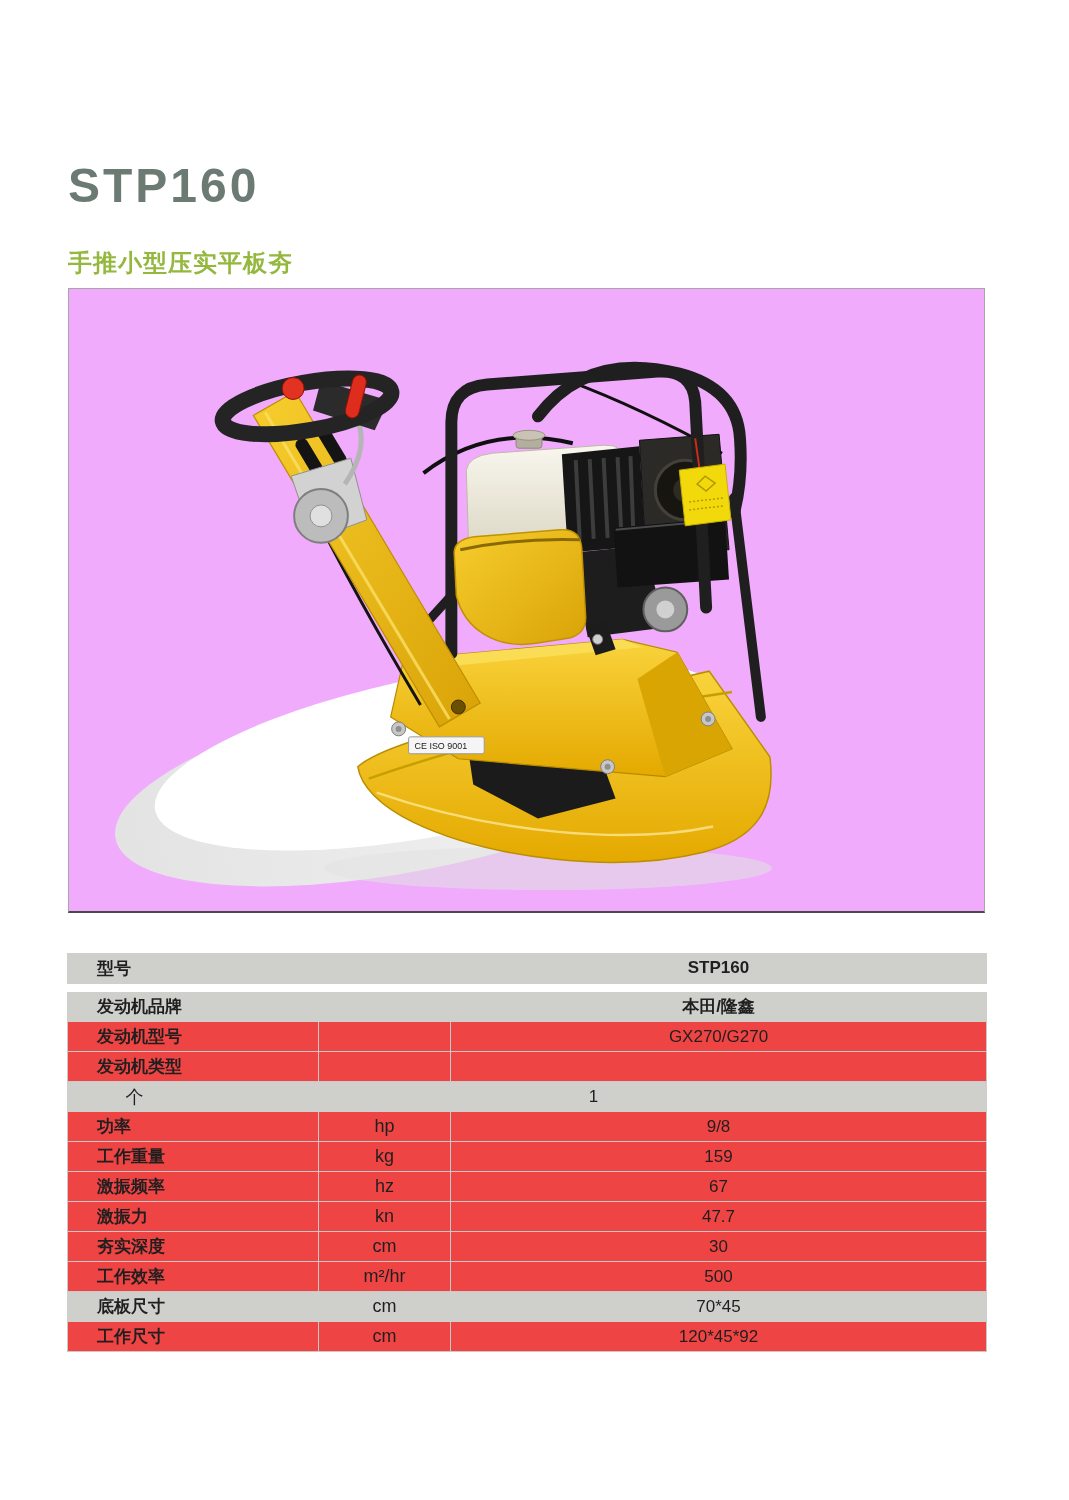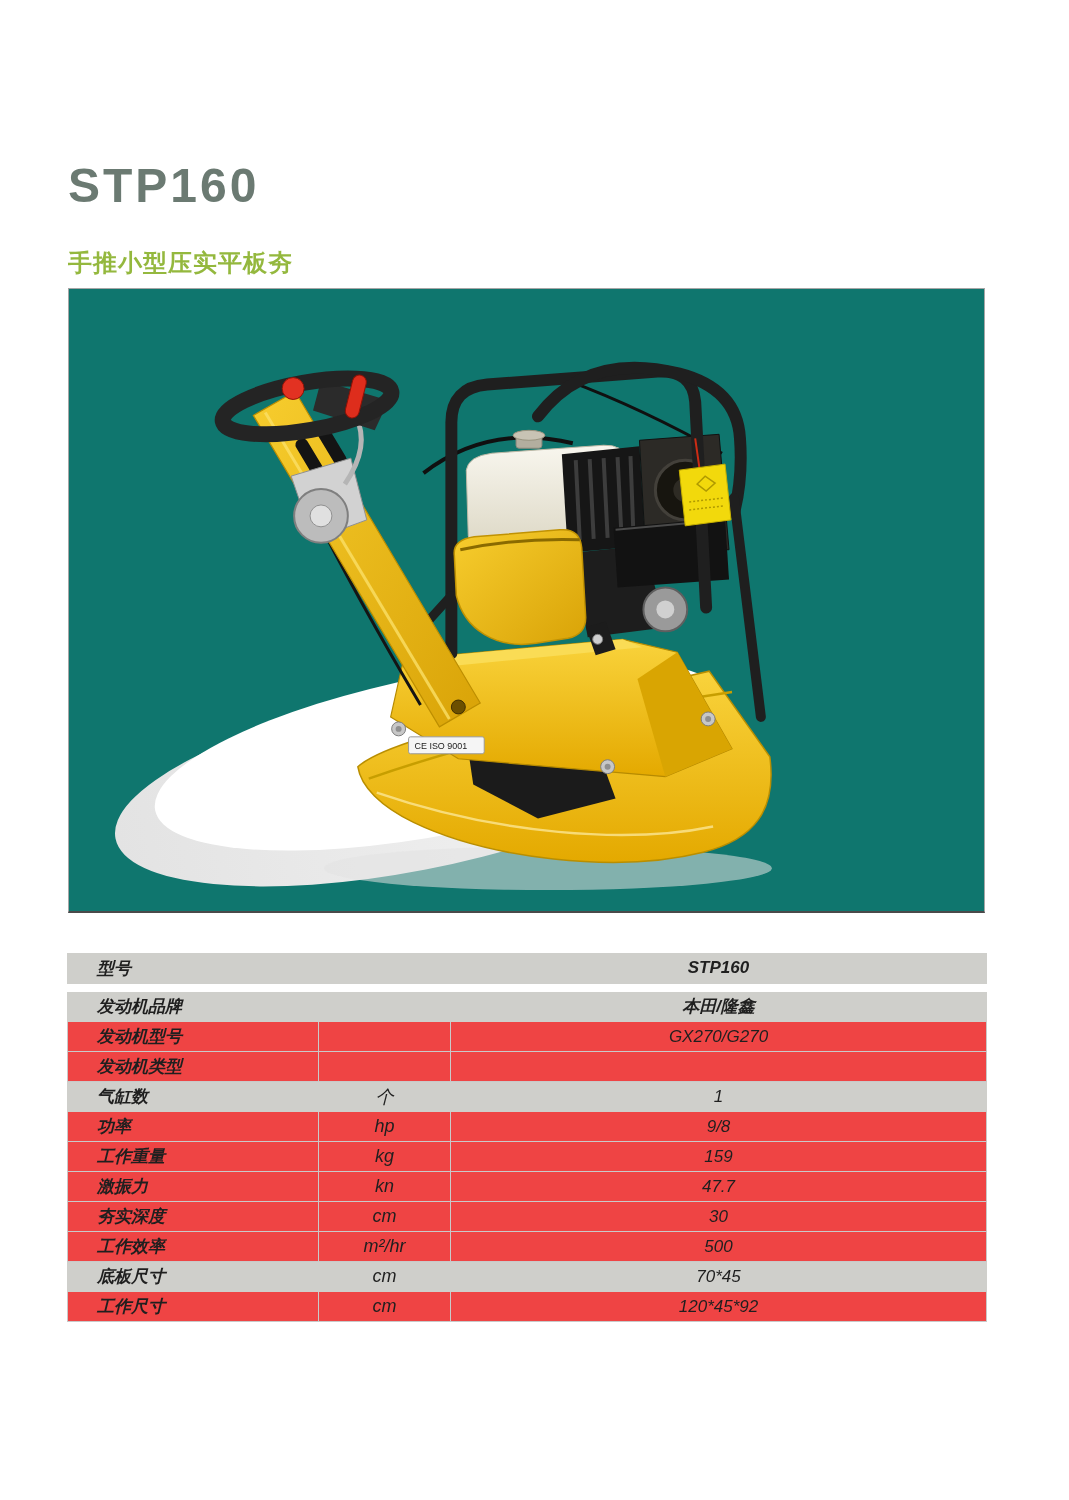--- a/index.html
+++ b/index.html
@@ -7,25 +7,25 @@
   .page{position:relative;width:1069px;height:1500px;background:#ffffff;margin:0 auto;overflow:hidden;}
 
   .title{position:absolute;left:68px;top:158px;margin:0;
          font-size:48px;font-weight:bold;letter-spacing:3px;
          color:var(--title-col,#6b7a72);}
   .subtitle{position:absolute;left:68px;top:247px;
          font-size:24px;letter-spacing:1px;font-weight:bold;
          color:var(--green-col,#94b83e);}
 
   .photo-frame{position:absolute;left:68px;top:288px;width:917px;height:625px;
-         box-sizing:border-box;background:#0f766e;
+         box-sizing:border-box;background:#f0abfc;
          border:1px solid #a6a6a6;border-bottom:2px solid #4a4a4a;}
   .photo-frame svg{display:block;width:100%;height:100%;}
 
-  .spec-table{position:absolute;left:67px;top:953px;width:920px;font-style:italic;}
+  .spec-table{position:absolute;left:67px;top:953px;width:920px;}
   .spec-row{display:flex;height:30px;box-sizing:border-box;align-items:stretch;
          background:#ef4444;
          border-left:1px solid var(--tborder,#c9c9c9);
          border-right:1px solid var(--tborder,#c9c9c9);
          border-bottom:1px solid var(--tborder,#c9c9c9);}
   .spec-row.first{height:31px;}
   .spec-row.shaded{background:var(--shade,#cfcfcb);border-color:transparent;}
   .spec-gap{height:8px;}
   .cell{display:flex;align-items:center;box-sizing:border-box;}
   .cell.label{width:250px;padding-left:29px;font-weight:bold;font-size:17px;}
@@ -185,33 +185,37 @@
       <div class="spec-row">
         <div class="cell label">发动机型号</div>
         <div class="cell unit"></div>
         <div class="cell value">GX270/G270</div>
       </div>
       <div class="spec-row">
         <div class="cell label">发动机类型</div>
         <div class="cell unit"></div>
       </div>
       <div class="spec-row shaded">
-        <div class="cell label">气缸数</div>
         <div class="cell unit">个</div>
         <div class="cell value">1</div>
       </div>
       <div class="spec-row">
         <div class="cell label">功率</div>
         <div class="cell unit">hp</div>
         <div class="cell value">9/8</div>
       </div>
       <div class="spec-row">
         <div class="cell label">工作重量</div>
         <div class="cell unit">kg</div>
         <div class="cell value">159</div>
+      </div>
+      <div class="spec-row">
+        <div class="cell label">激振频率</div>
+        <div class="cell unit">hz</div>
+        <div class="cell value">67</div>
       </div>
       <div class="spec-row">
         <div class="cell label">激振力</div>
         <div class="cell unit">kn</div>
         <div class="cell value">47.7</div>
       </div>
       <div class="spec-row">
         <div class="cell label">夯实深度</div>
         <div class="cell unit">cm</div>
         <div class="cell value">30</div>

